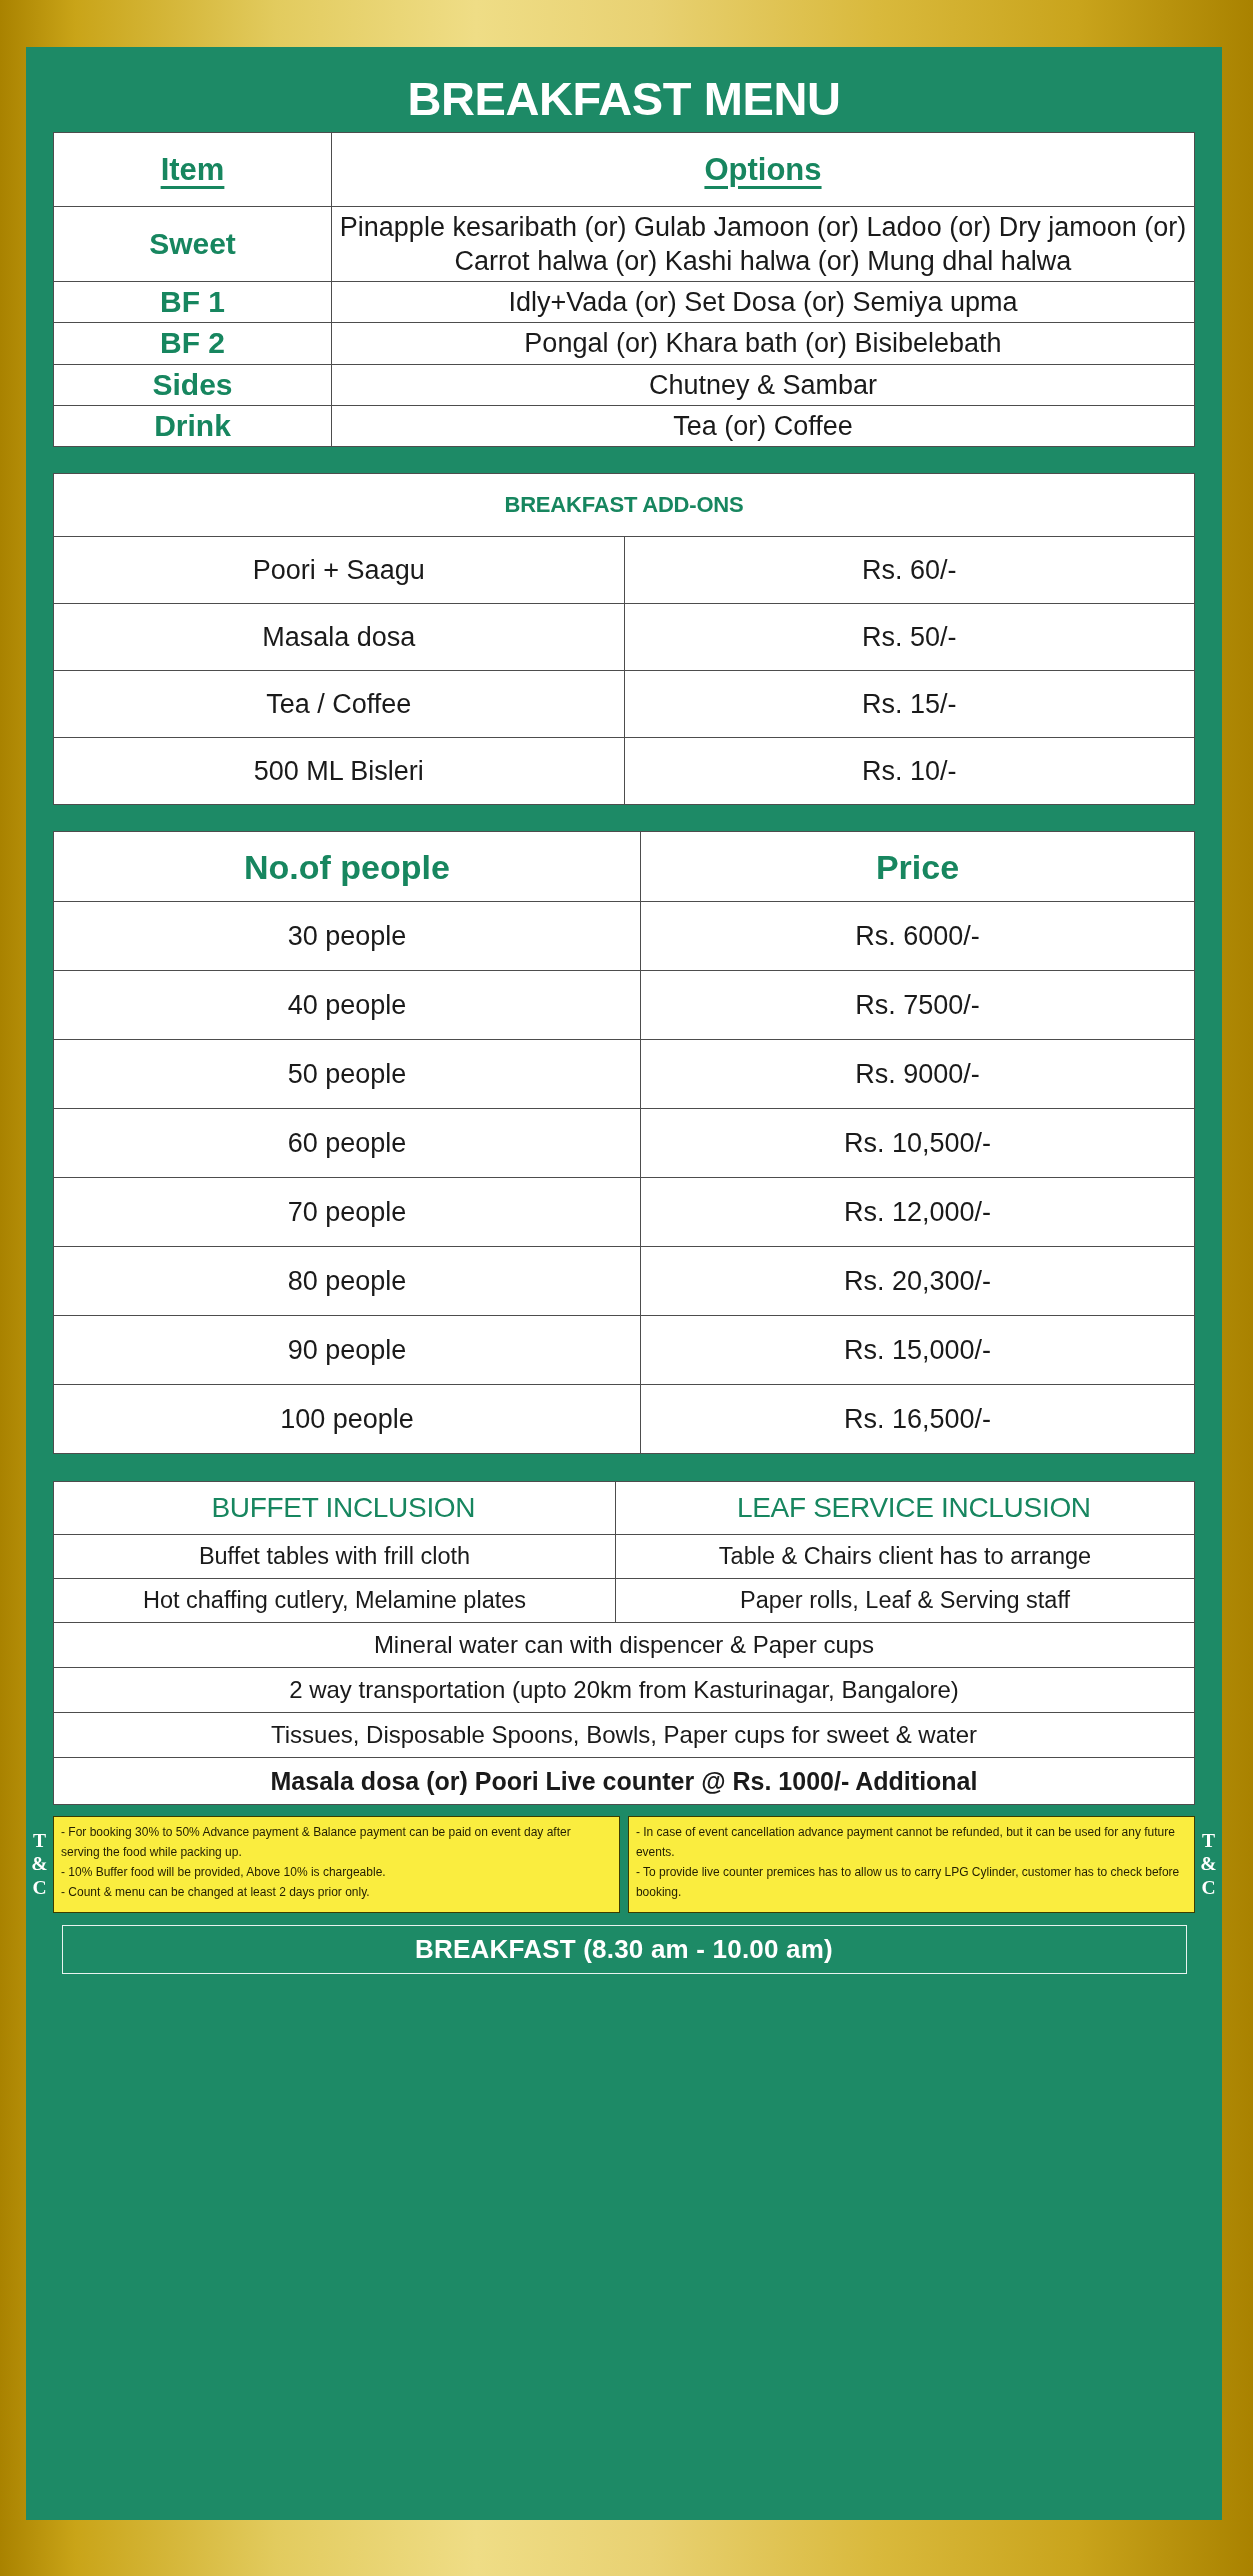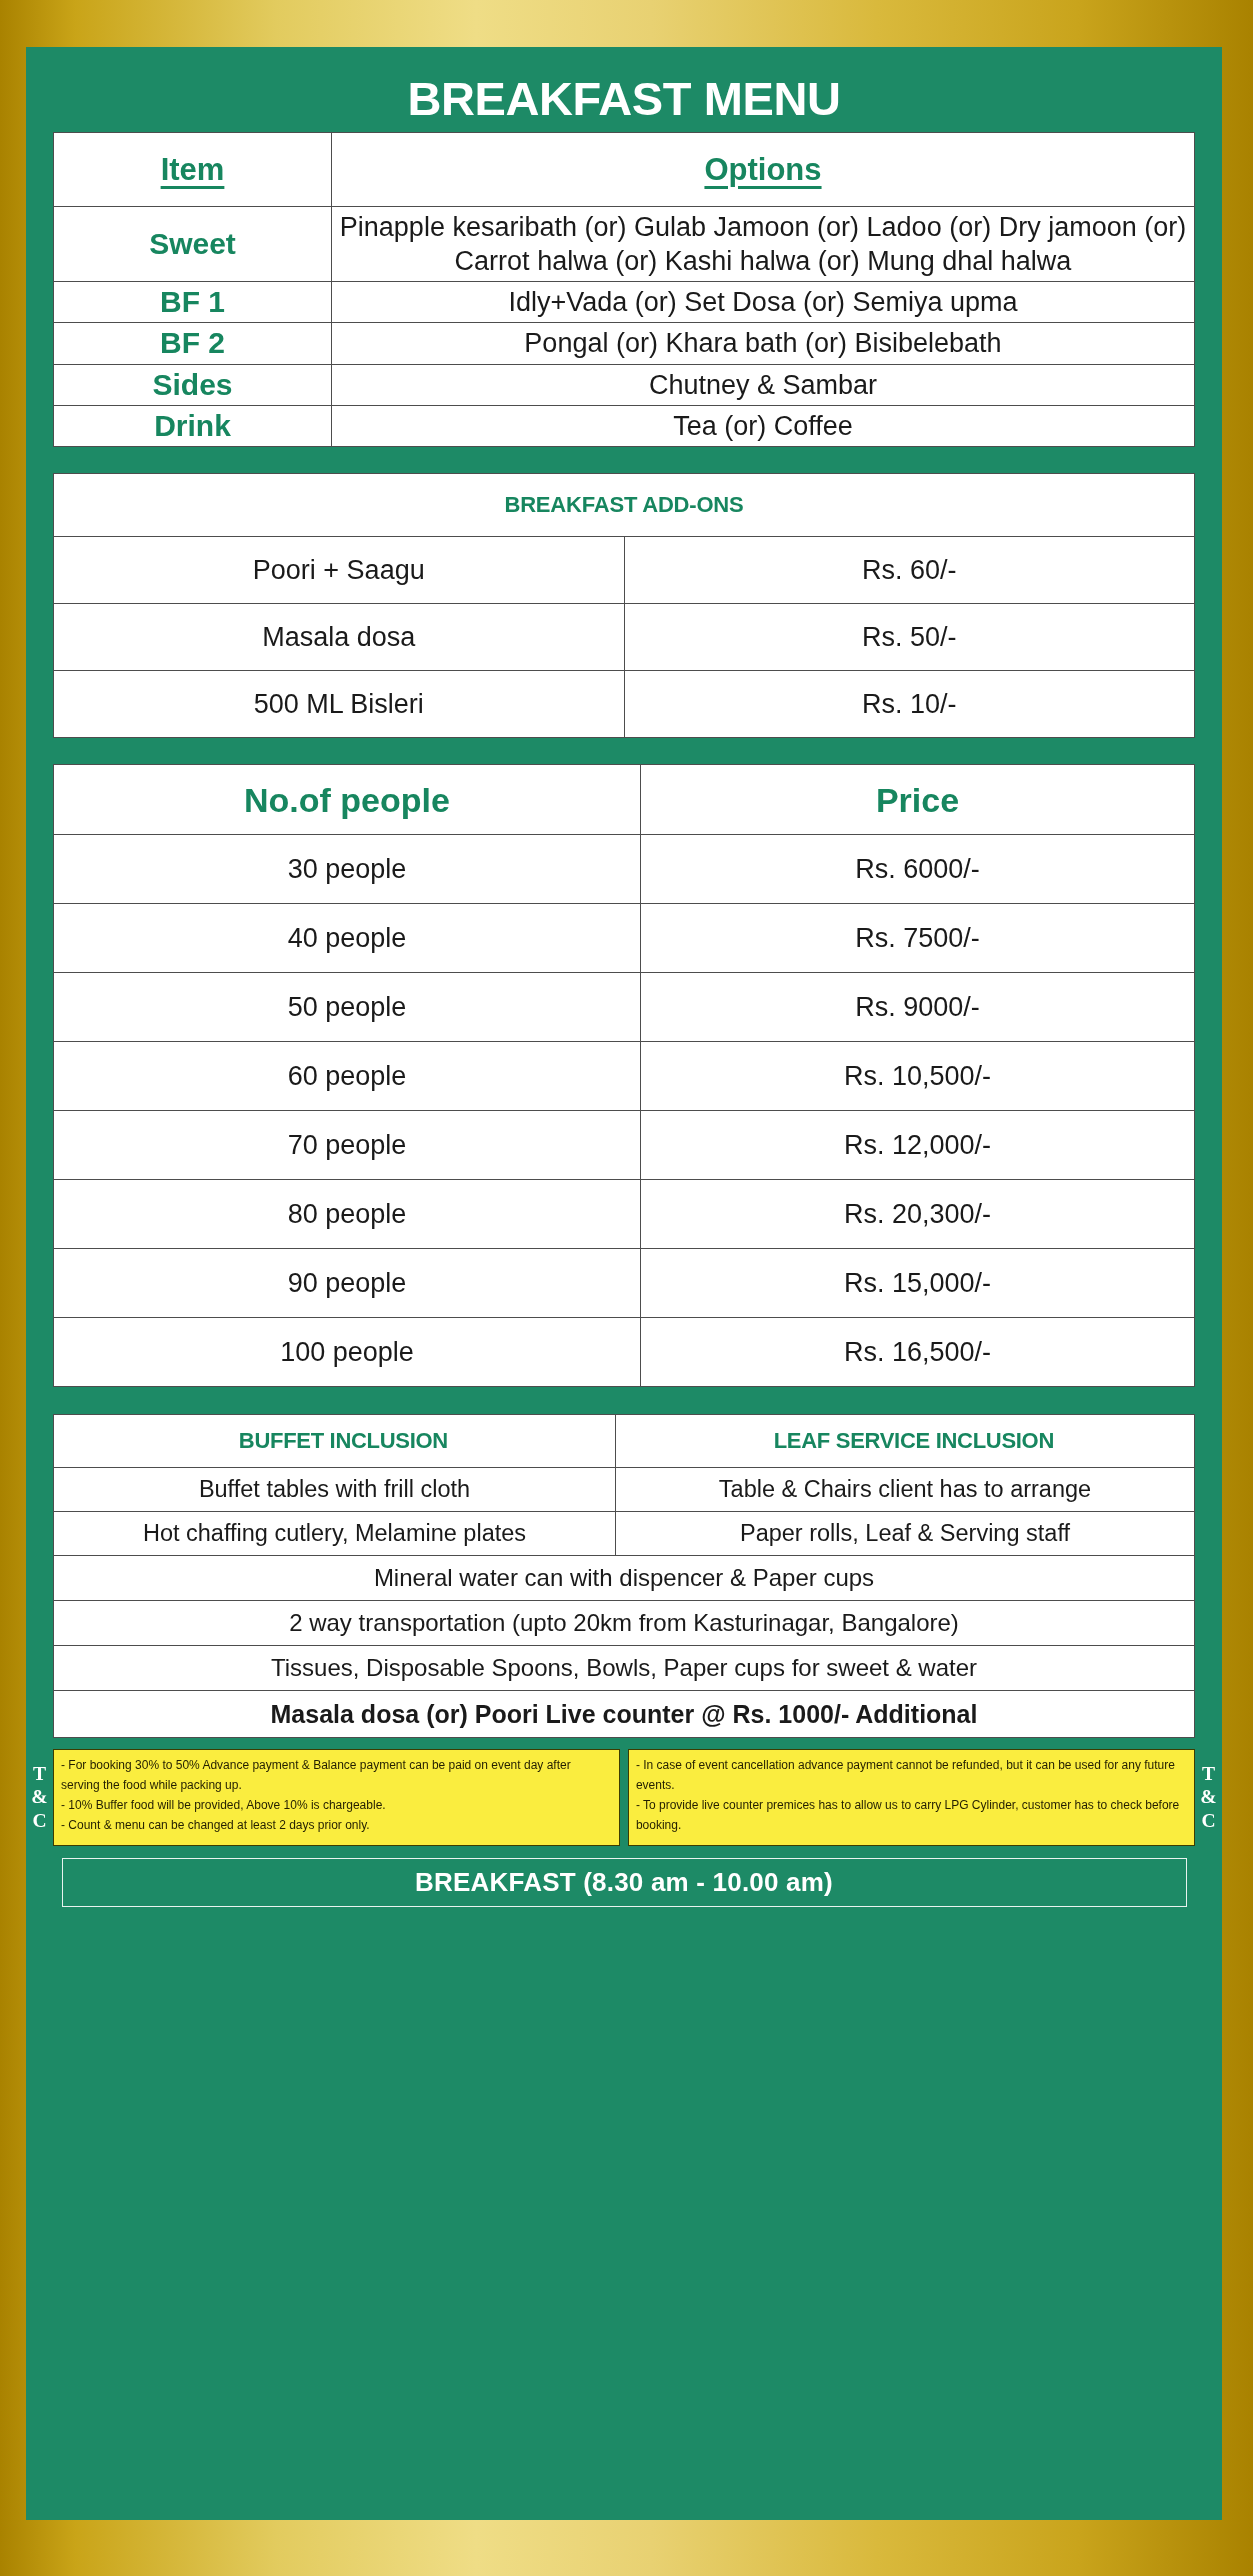--- a/index.html
+++ b/index.html
@@ -93,22 +93,22 @@
     color: #17865f;
     font-weight: bold;
     font-size: 34px;
     height: 70px;
   }
   #price-table .price-row td { height: 69px; }
 
   
   #incl-table .hdr {
     color: #17865f;
-    font-weight: bold;
-    font-size: 22px;
+    font-weight: normal;
+    font-size: 28px;
     height: 53px;
     letter-spacing: -0.3px;
     padding-left: 24px;
   }
   #incl-table .left-col { width: 562px; }
   #incl-table .incl-row td { height: 44px; font-size: 23.5px; }
   #incl-table .wide-row td { height: 45px; font-size: 24px; }
   #incl-table .bold-row td { height: 47px; font-size: 25px; font-weight: bold; }
 
   
@@ -205,20 +205,24 @@
       <tr>
         <td class="section-title" colspan="2">BREAKFAST ADD-ONS</td>
       </tr>
       <tr class="price-row">
         <td class="name-col">Poori + Saagu</td>
         <td>Rs. 60/-</td>
       </tr>
       <tr class="price-row">
         <td class="name-col">Masala dosa</td>
         <td>Rs. 50/-</td>
+      </tr>
+      <tr class="price-row">
+        <td class="name-col">Tea / Coffee</td>
+        <td>Rs. 15/-</td>
       </tr>
       <tr class="price-row">
         <td class="name-col">500 ML Bisleri</td>
         <td>Rs. 10/-</td>
       </tr>
     </tbody>
   </table>
 
   <div class="gap"></div>
 

